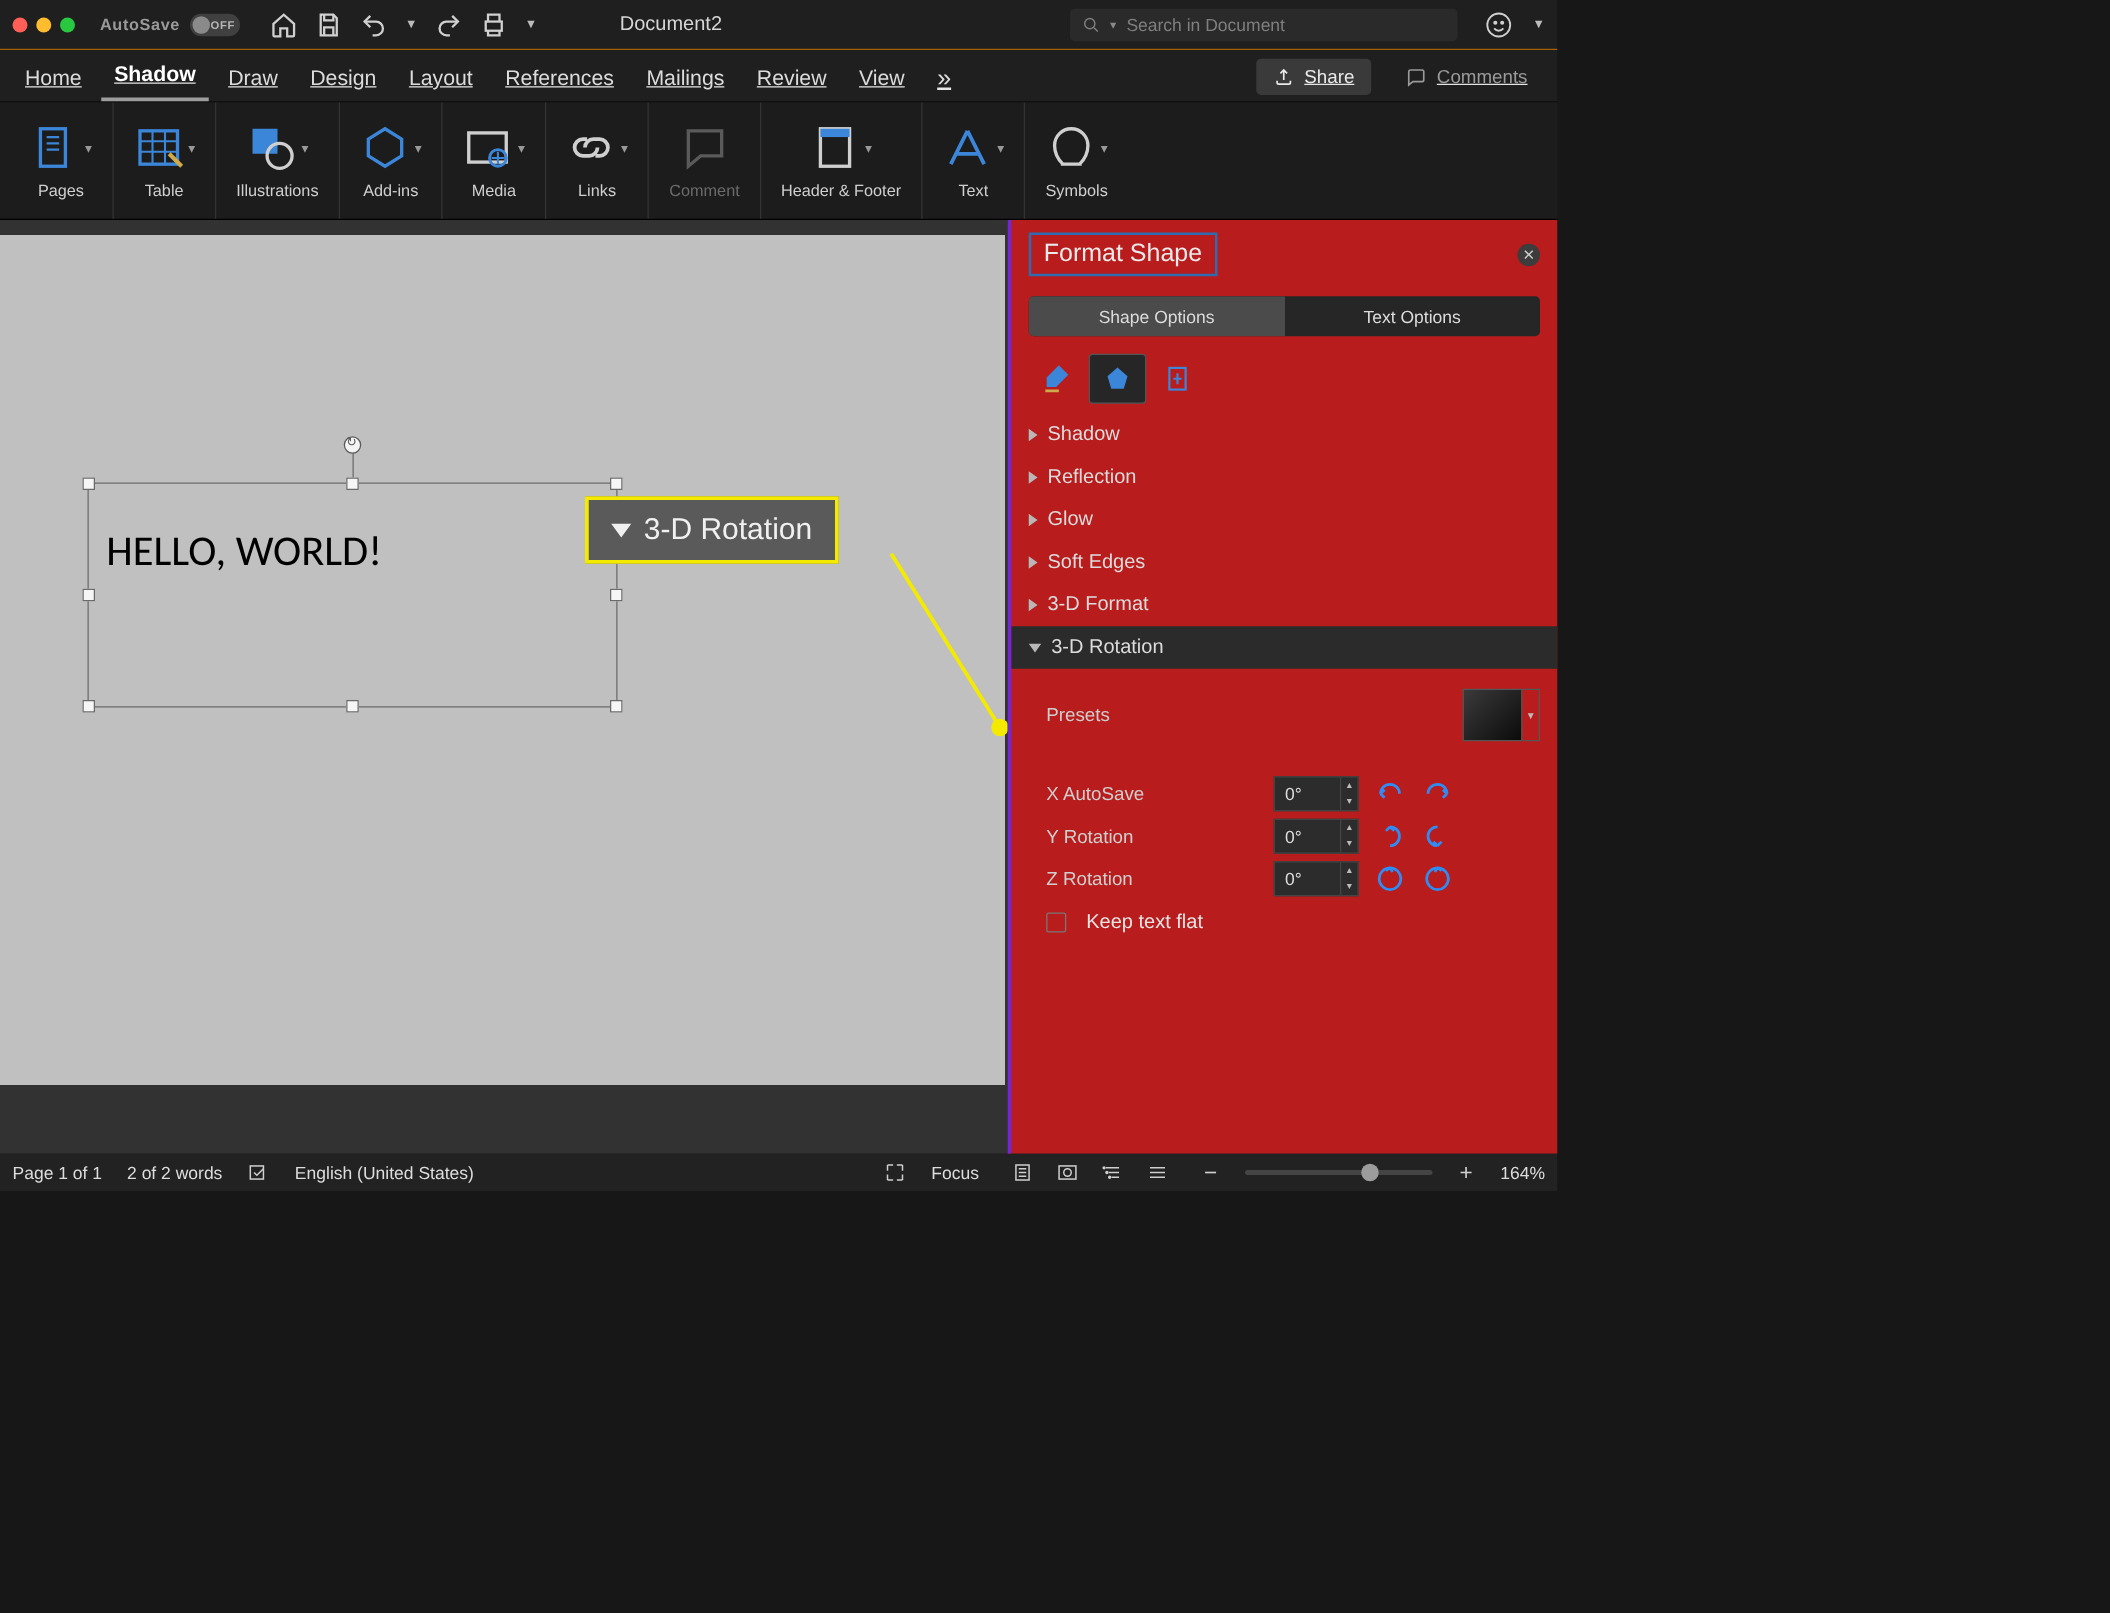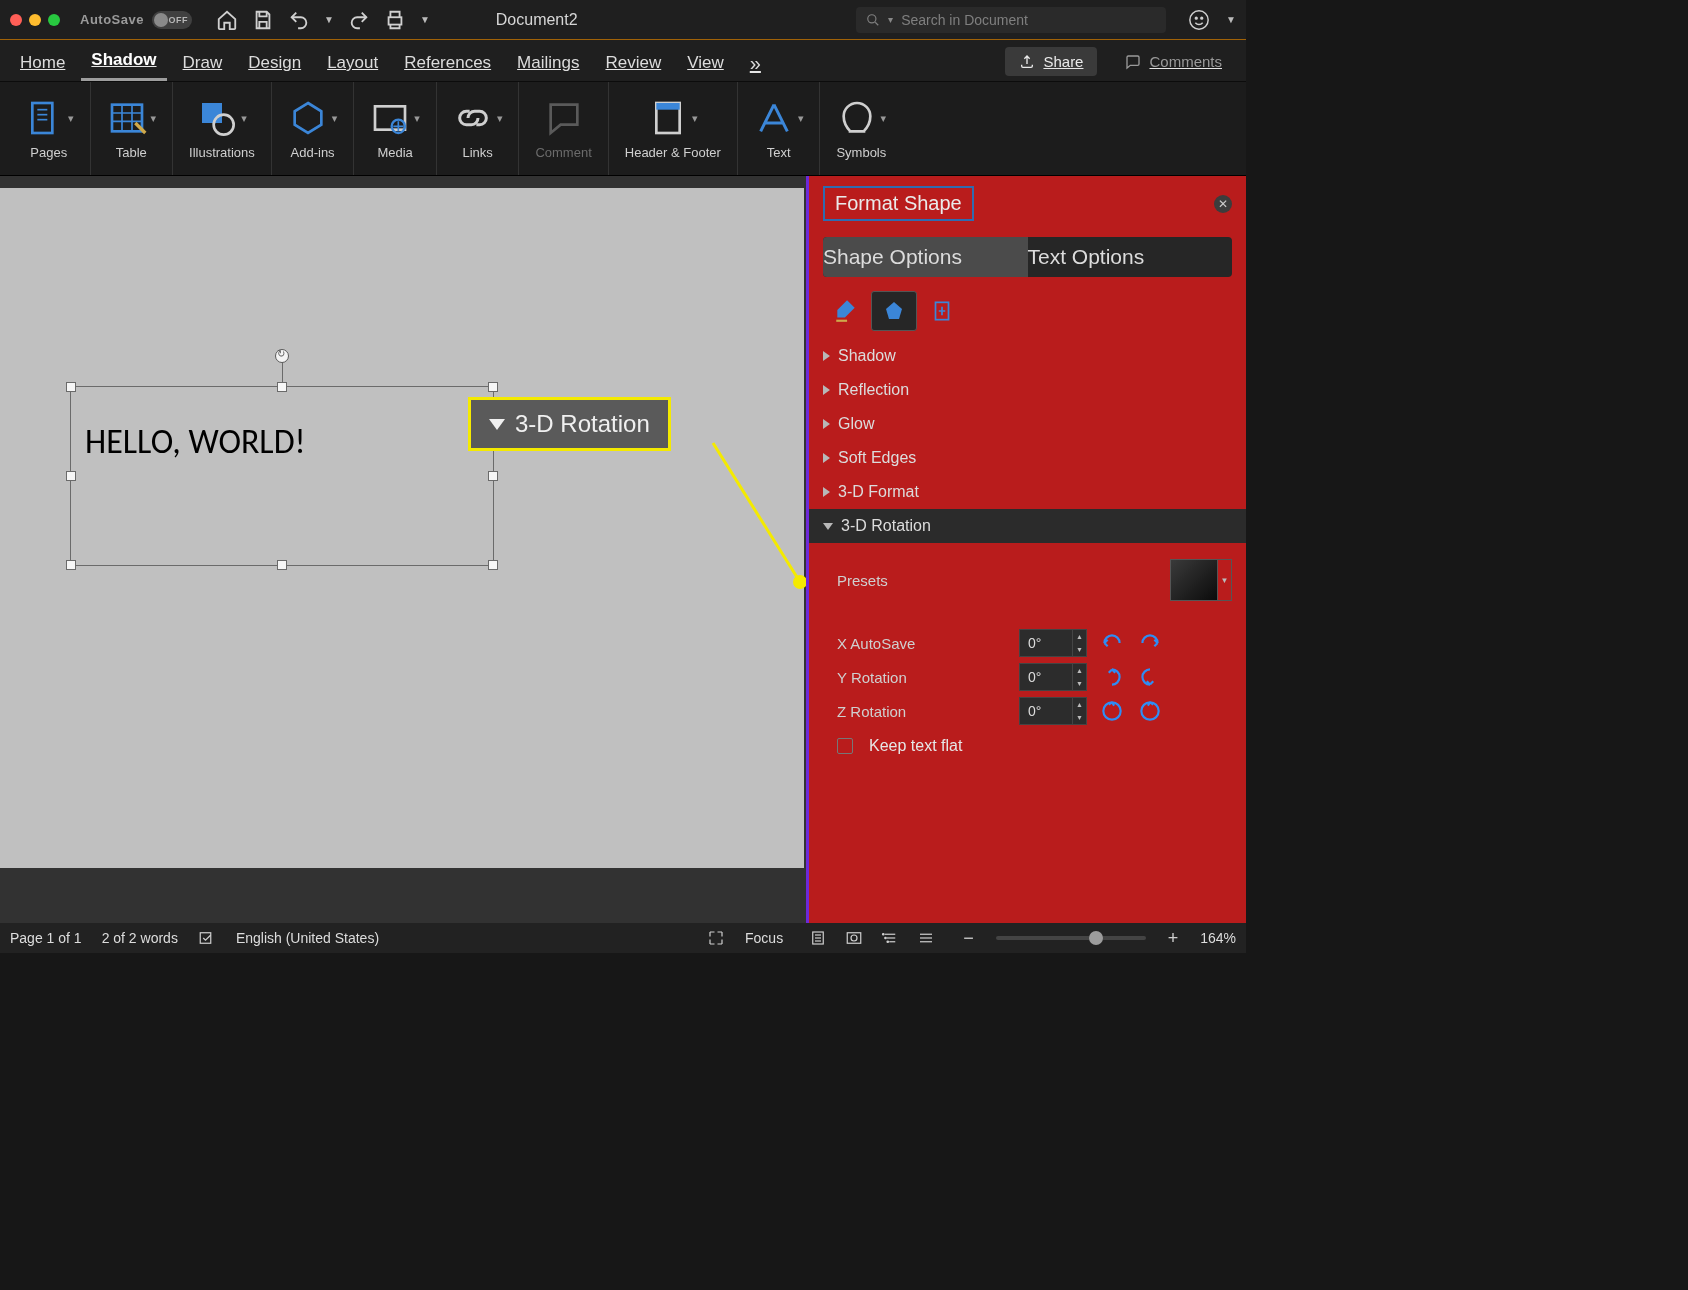--- a/index.html
+++ b/index.html
@@ -90,21 +90,21 @@
   .callout .tri{display:inline-block;width:0;height:0;border-left:8px solid transparent;border-right:8px solid transparent;border-top:11px solid #f0f0f0;}
   .leader{position:absolute;stroke:var(--callout-yellow);stroke-width:3;fill:none;}
   .leader-dot{position:absolute;width:14px;height:14px;border-radius:50%;background:var(--callout-yellow);}
 
   
   .fpane{width:440px;background:#b91c1c;border-left:3px solid #6d28d9;display:flex;flex-direction:column;}
   .fpane-head{display:flex;align-items:center;justify-content:space-between;padding:10px 14px 6px 14px;}
   .fpane-title{border:2px solid #2f6bb0;padding:4px 10px;color:#eaeaea;font-size:20px;font-weight:500;}
   .close-x{width:18px;height:18px;border-radius:50%;background:#3c3c3c;color:#ccc;font-size:12px;display:flex;align-items:center;justify-content:center;}
   .opt-tabs{margin:10px 14px 0 14px;display:flex;border-radius:4px;overflow:hidden;background:#262626;}
-  .opt-tab{flex:1;text-align:left;padding:8px 0;font-size:21px;color:#dcdcdc;}
+  .opt-tab{flex:1;text-align:center;padding:8px 0;font-size:14px;color:#dcdcdc;}
   .opt-tab.active{background:#4b4b4b;}
   .icon-tabs{display:flex;gap:2px;margin:14px 14px 8px 14px;}
   .icon-tab{width:46px;height:40px;display:flex;align-items:center;justify-content:center;border:1px solid transparent;border-radius:3px;}
   .icon-tab.active{border-color:#555;background:#262626;}
   .sections{flex:1;overflow:auto;}
   .sect{display:flex;align-items:center;gap:8px;padding:8px 14px;color:#dcdcdc;font-size:16px;cursor:default;}
   .sect .tri{display:inline-block;width:0;height:0;border-top:5px solid transparent;border-bottom:5px solid transparent;border-left:7px solid #b8b8b8;}
   .sect.open .tri{border-left:5px solid transparent;border-right:5px solid transparent;border-top:7px solid #b8b8b8;border-bottom:none;}
   .sect.open{background:#2b2b2b;}
   .sect-body{padding:10px 14px 6px 28px;}

